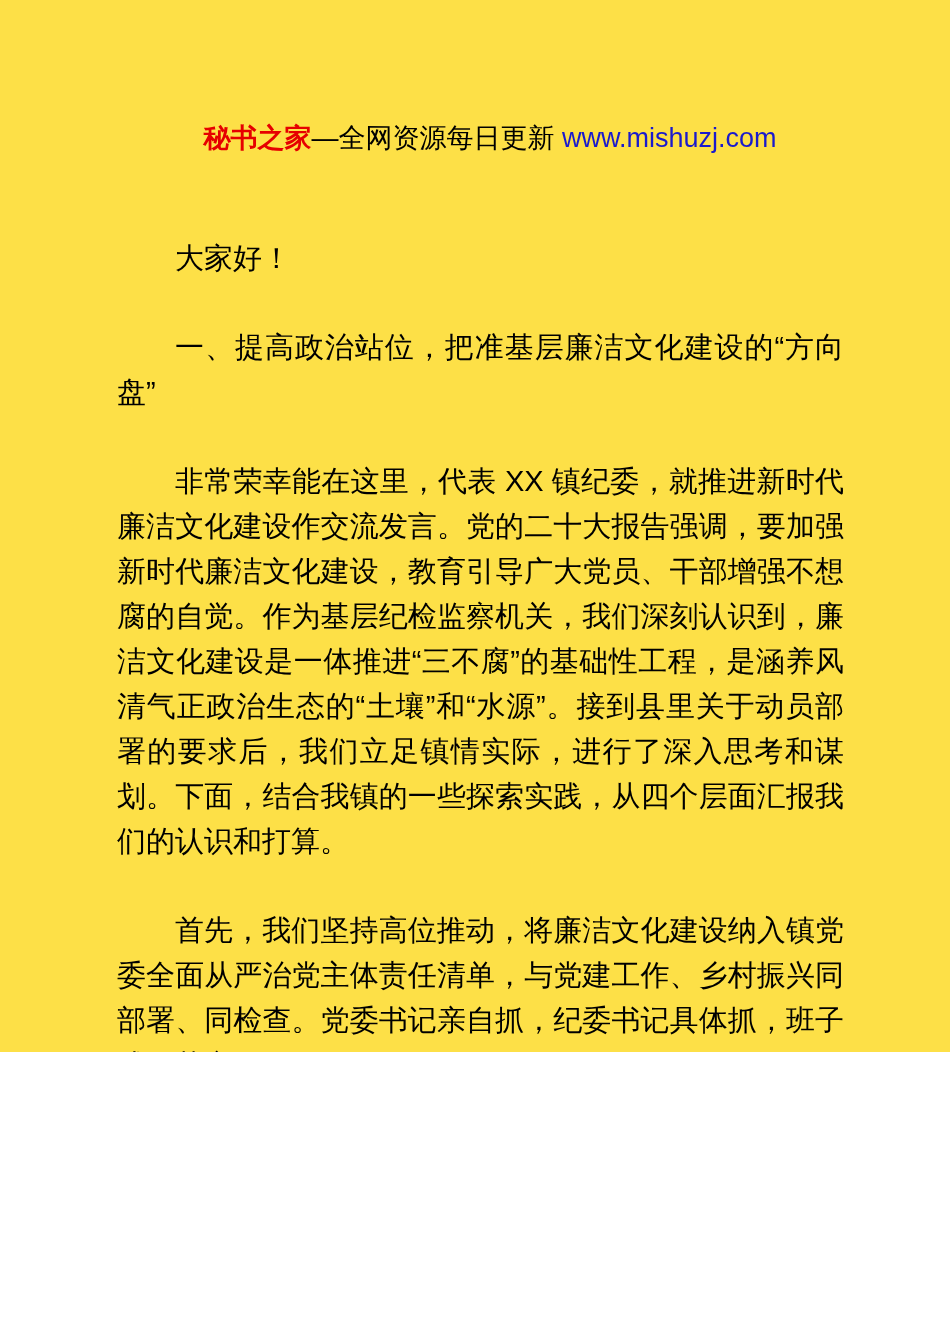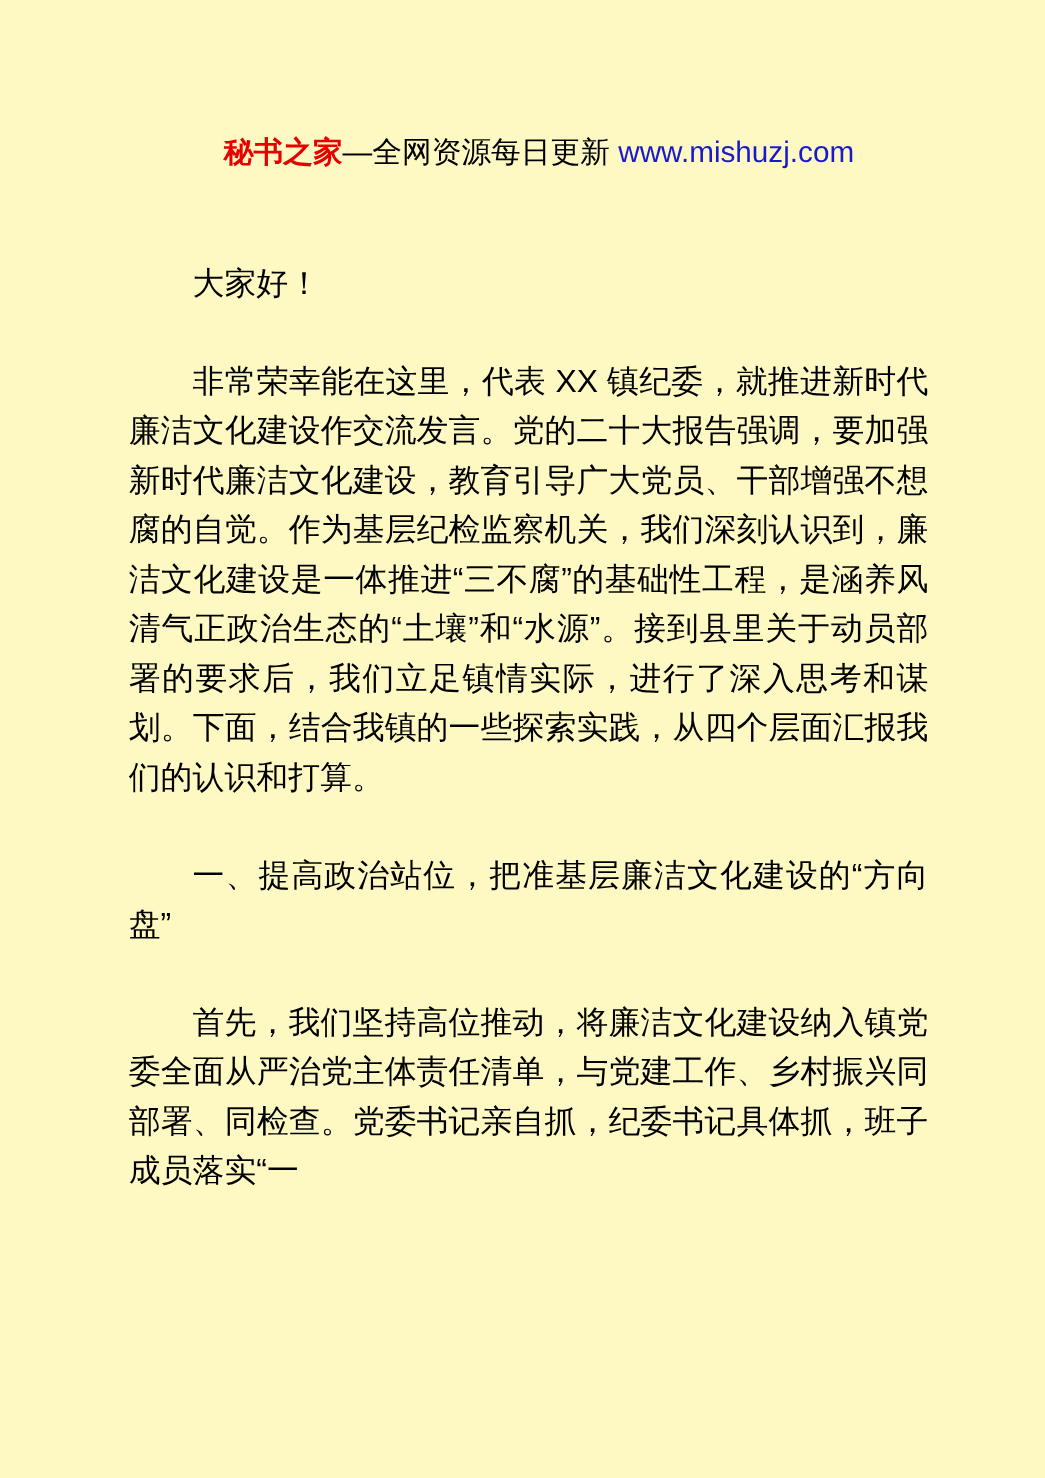--- a/index.html
+++ b/index.html
@@ -1,20 +1,20 @@
 <!DOCTYPE html>
 <html><head>
 <meta charset="utf-8">
 <style>
   html, body { margin: 0; padding: 0; background: #ffffff; }
   .page {
     position: relative;
     width: 950px;
-    height: 1344px;
-    background: #fef9c3;
+    height: 1052px;
+    background: #fde047;
     overflow: hidden;
     font-family: "Liberation Sans", "DejaVu Sans", sans-serif;
     color: #000000;
   }
   .site-header {
     padding-top: 84px;
     text-align: center;
     font-size: 27px;
     line-height: 36px;
     white-space: pre;
@@ -64,18 +64,18 @@
 
 <div class="page">
 
   <div class="site-header">
     <span class="brand">秘书之家</span><span class="tagline">—全网资源每日更新 </span><span class="url">www.mishuzj.com</span>
   </div>
 
 
   <div class="content">
     <p class="indent">大家好！</p>
+    <p class="indent heading">一、提高政治站位，把准基层廉洁文化建设的“方向盘”</p>
     <p class="indent">非常荣幸能在这里，代表 XX 镇纪委，就推进新时代廉洁文化建设作交流发言。党的二十大报告强调，要加强新时代廉洁文化建设，教育引导广大党员、干部增强不想腐的自觉。作为基层纪检监察机关，我们深刻认识到，廉洁文化建设是一体推进“三不腐”的基础性工程，是涵养风清气正政治生态的“土壤”和“水源”。接到县里关于动员部署的要求后，我们立足镇情实际，进行了深入思考和谋划。下面，结合我镇的一些探索实践，从四个层面汇报我们的认识和打算。</p>
-    <p class="indent heading">一、提高政治站位，把准基层廉洁文化建设的“方向盘”</p>
     <p class="indent">首先，我们坚持高位推动，将廉洁文化建设纳入镇党委全面从严治党主体责任清单，与党建工作、乡村振兴同部署、同检查。党委书记亲自抓，纪委书记具体抓，班子成员落实“一</p>
   </div>
 
 </div>
 
 </body></html>

